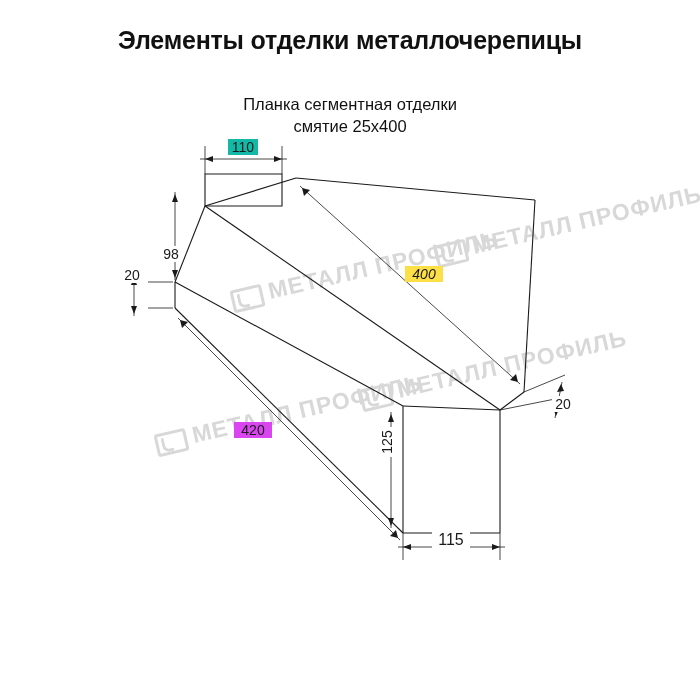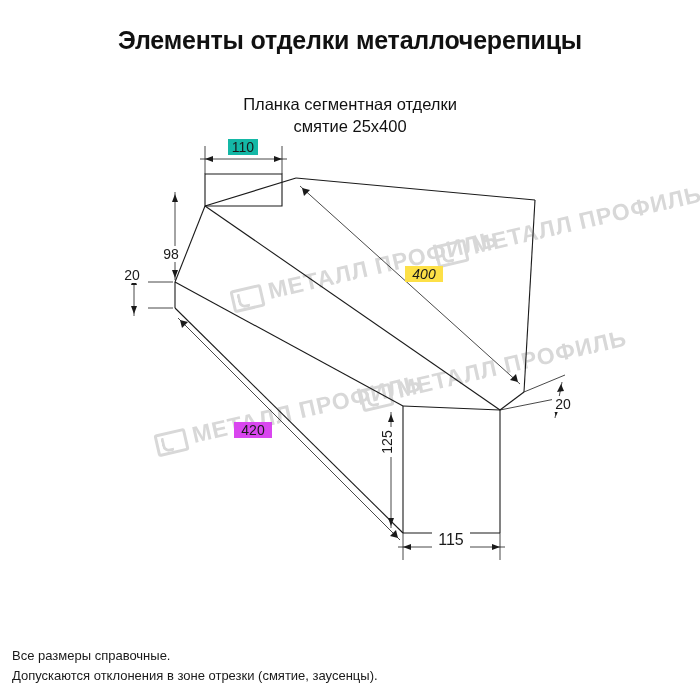--- a/index.html
+++ b/index.html
@@ -207,18 +207,14 @@
     <div style="position:absolute;left:228px;top:139px;width:30px;text-align:center;font-size:14px;background:#14b8a6;">110</div>
     <div style="position:absolute;left:160px;top:222px;width:22px;text-align:center;font-size:14px;background:#fff;margin-top:24px;">98</div>
     <div style="position:absolute;left:121px;top:267px;width:22px;text-align:center;font-size:14px;background:#fff;">20</div>
     <div style="position:absolute;left:405px;top:266px;width:38px;text-align:center;font-size:14px;background:#fde047;font-style:italic;">400</div>
     <div style="position:absolute;left:552px;top:396px;width:22px;text-align:center;font-size:14px;background:#fff;">20</div>
     <div style="position:absolute;left:234px;top:422px;width:38px;text-align:center;font-size:14px;background:#d946ef;transform:rotate(0deg);">420</div>
     <div style="position:absolute;left:372px;top:434px;width:30px;text-align:center;font-size:14px;background:#fff;transform:rotate(-90deg);">125</div>
     <div style="position:absolute;left:432px;top:531px;width:38px;text-align:center;font-size:16px;background:#fff;">115</div>
   </div>
 
-  <div class="footnotes">
-    <div>Все размеры справочные.</div>
-    <div>Допускаются отклонения в зоне отрезки (смятие, заусенцы).</div>
-  </div>
 
 </div>
 
 </body></html>

